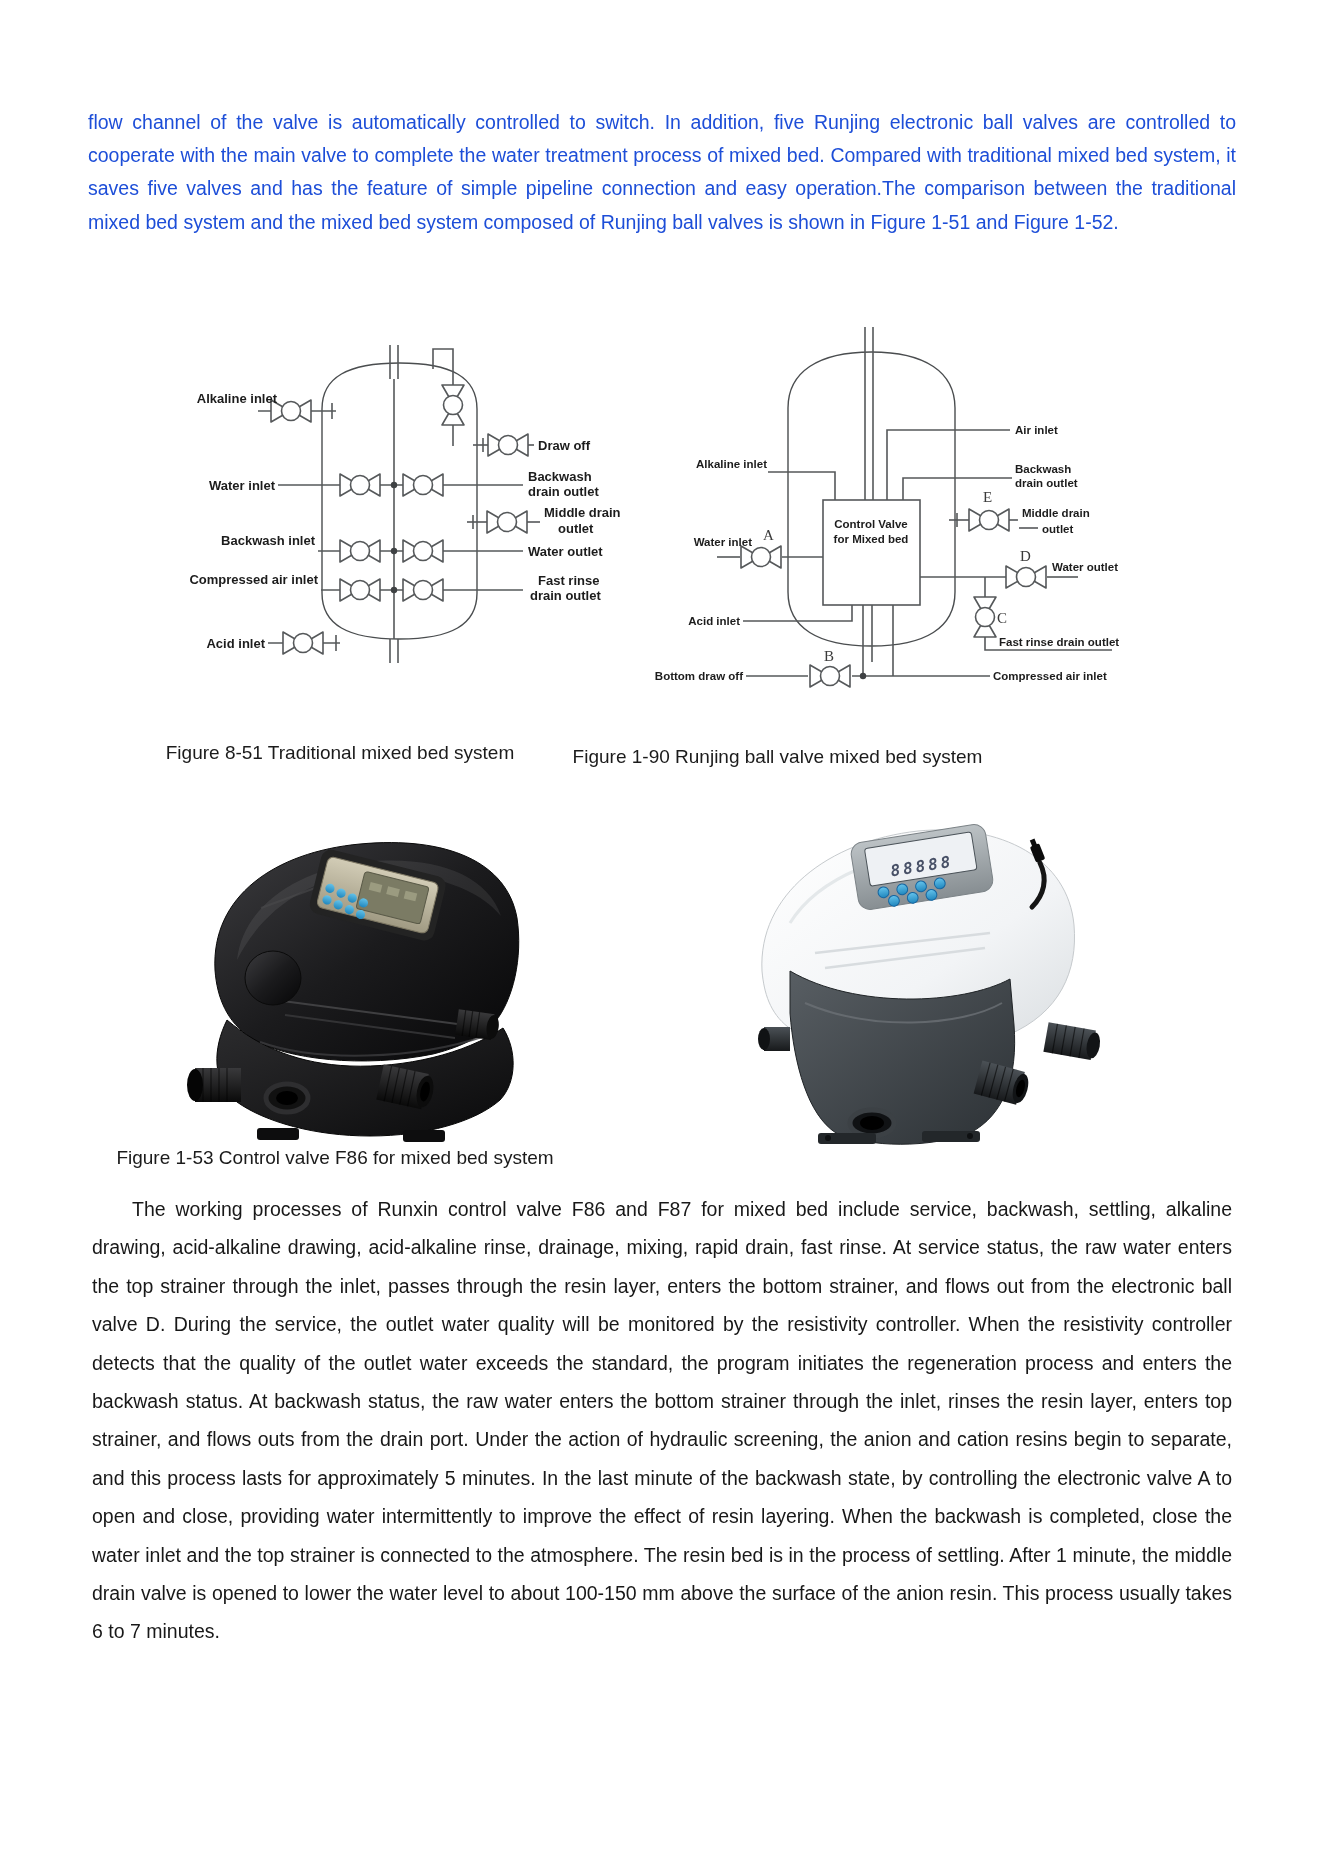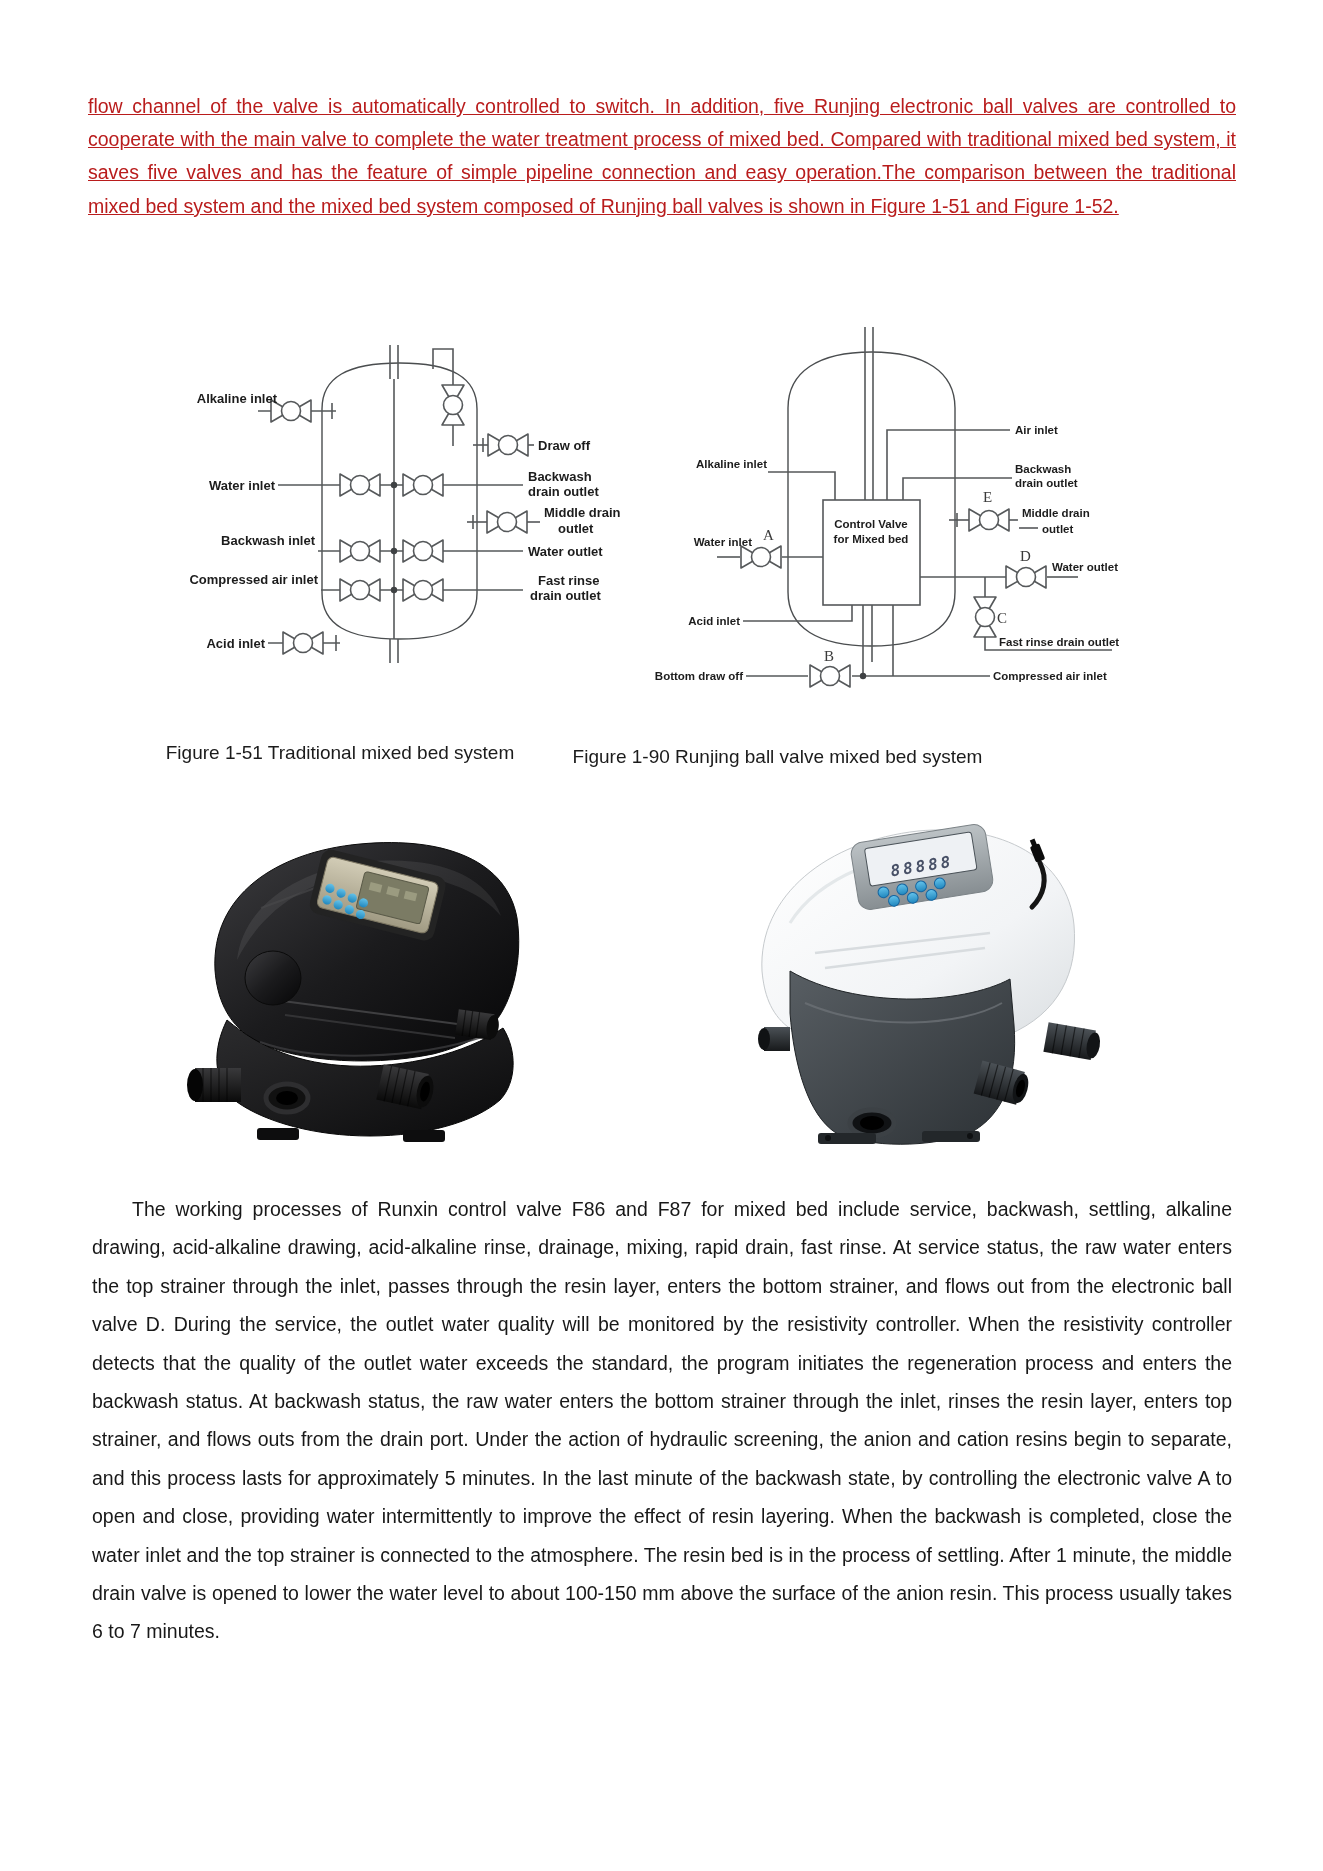--- a/index.html
+++ b/index.html
@@ -1,19 +1,19 @@
 <!DOCTYPE html>
 <html><head>
 <meta charset="utf-8">
 <style>
   html,body{margin:0;padding:0;background:#888;}
   .page{position:relative;width:1323px;height:1871px;background:#ffffff;margin:0 auto;
         font-family:"Liberation Sans",sans-serif;color:#1d1d1d;overflow:hidden;}
-  .intro{position:absolute;left:88px;top:90px;width:1148px;font-size:19.5px;line-height:33.2px;
-         text-align:justify;color:#b91c1c;text-decoration:underline;}
+  .intro{position:absolute;left:88px;top:106px;width:1148px;font-size:19.5px;line-height:33.2px;
+         text-align:justify;color:#1d4ed8;}
   .bodytext{position:absolute;left:88px;top:1186px;width:1148px;font-size:19.5px;line-height:38.4px;
          text-align:justify;color:#181818;}
   .bodytext p{margin:4px;text-indent:40px;}
   .cap{position:absolute;font-size:19px;color:#1b1b1b;text-align:center;white-space:nowrap;}
   .pageno{position:absolute;left:0;top:1778px;width:100%;text-align:center;font-size:17px;color:#222;}
   .figsvg{position:absolute;}
   
   .ln{stroke:#55585a;stroke-width:1.6;fill:none;}
   .tk{stroke:#4a4d4f;stroke-width:1.4;fill:none;}
   .vs{fill:#ffffff;stroke:#55585a;stroke-width:1.6;stroke-linejoin:round;}
@@ -194,21 +194,21 @@
       <text class="dl dl11" x="465" y="193">Backwash</text>
       <text class="dl dl11" x="465" y="207">drain outlet</text>
       <text class="dl dl11" x="472" y="237">Middle drain</text>
       <text class="dl dl11" x="492" y="253">outlet</text>
       <text class="dl dl11" x="502" y="291">Water outlet</text>
       <text class="dl dl11" x="449" y="366">Fast rinse drain outlet</text>
       <text class="dl dl11" x="443" y="400">Compressed air inlet</text>
     </g>
   </svg>
 
-  <div class="cap" style="left:140px;top:742px;width:400px;">Figure 1-51 Traditional mixed bed system</div>
+  <div class="cap" style="left:140px;top:742px;width:400px;">Figure 8-51 Traditional mixed bed system</div>
   <div class="cap" style="left:555px;top:746px;width:445px;">Figure 1-90 Runjing ball valve mixed bed system</div>
 
   <svg class="figsvg" style="left:165px;top:810px;" width="400" height="335" viewBox="0 0 400 335">
     <defs>
       <linearGradient id="f86head" x1="0" y1="0" x2="1" y2="1">
         <stop offset="0" stop-color="#3c3c3f"></stop>
           <stop offset="0.5" stop-color="#1b1b1d"></stop>
           <stop offset="1" stop-color="#060607"></stop>
       </linearGradient>
       <linearGradient id="f86body" x1="0" y1="0" x2="1" y2="1">
@@ -385,19 +385,20 @@
         <ellipse cx="48" cy="0" rx="6.5" ry="13" fill="#121416"></ellipse>
       </g>
 
       <rect x="178" y="330" width="58" height="11" rx="3" fill="#23272a"></rect>
       <rect x="282" y="328" width="58" height="11" rx="3" fill="#23272a"></rect>
       <circle cx="188" cy="335" r="3" fill="#0e1012"></circle>
       <circle cx="330" cy="333" r="3" fill="#0e1012"></circle>
     </g>
   </svg>
 
+  <div class="cap" style="left:95px;top:1147px;width:480px;">Figure 1-53 Control valve F86 for mixed bed system</div>
 
   <div class="bodytext">
     <p>The working processes of Runxin control valve F86 and F87 for mixed bed include service, backwash, settling, alkaline drawing, acid-alkaline drawing, acid-alkaline rinse, drainage, mixing, rapid drain, fast rinse. At service status, the raw water enters the top strainer through the inlet, passes through the resin layer, enters the bottom strainer, and flows out from the electronic ball valve D. During the service, the outlet water quality will be monitored by the resistivity controller. When the resistivity controller detects that the quality of the outlet water exceeds the standard, the program initiates the regeneration process and enters the backwash status. At backwash status, the raw water enters the bottom strainer through the inlet, rinses the resin layer, enters top strainer, and flows outs from the drain port. Under the action of hydraulic screening, the anion and cation resins begin to separate, and this process lasts for approximately 5 minutes. In the last minute of the backwash state, by controlling the electronic valve A to open and close, providing water intermittently to improve the effect of resin layering. When the backwash is completed, close the water inlet and the top strainer is connected to the atmosphere. The resin bed is in the process of settling. After 1 minute, the middle drain valve is opened to lower the water level to about 100-150 mm above the surface of the anion resin. This process usually takes 6 to 7 minutes.</p>
   </div>
 
 
 </div>
 
 </body></html>

